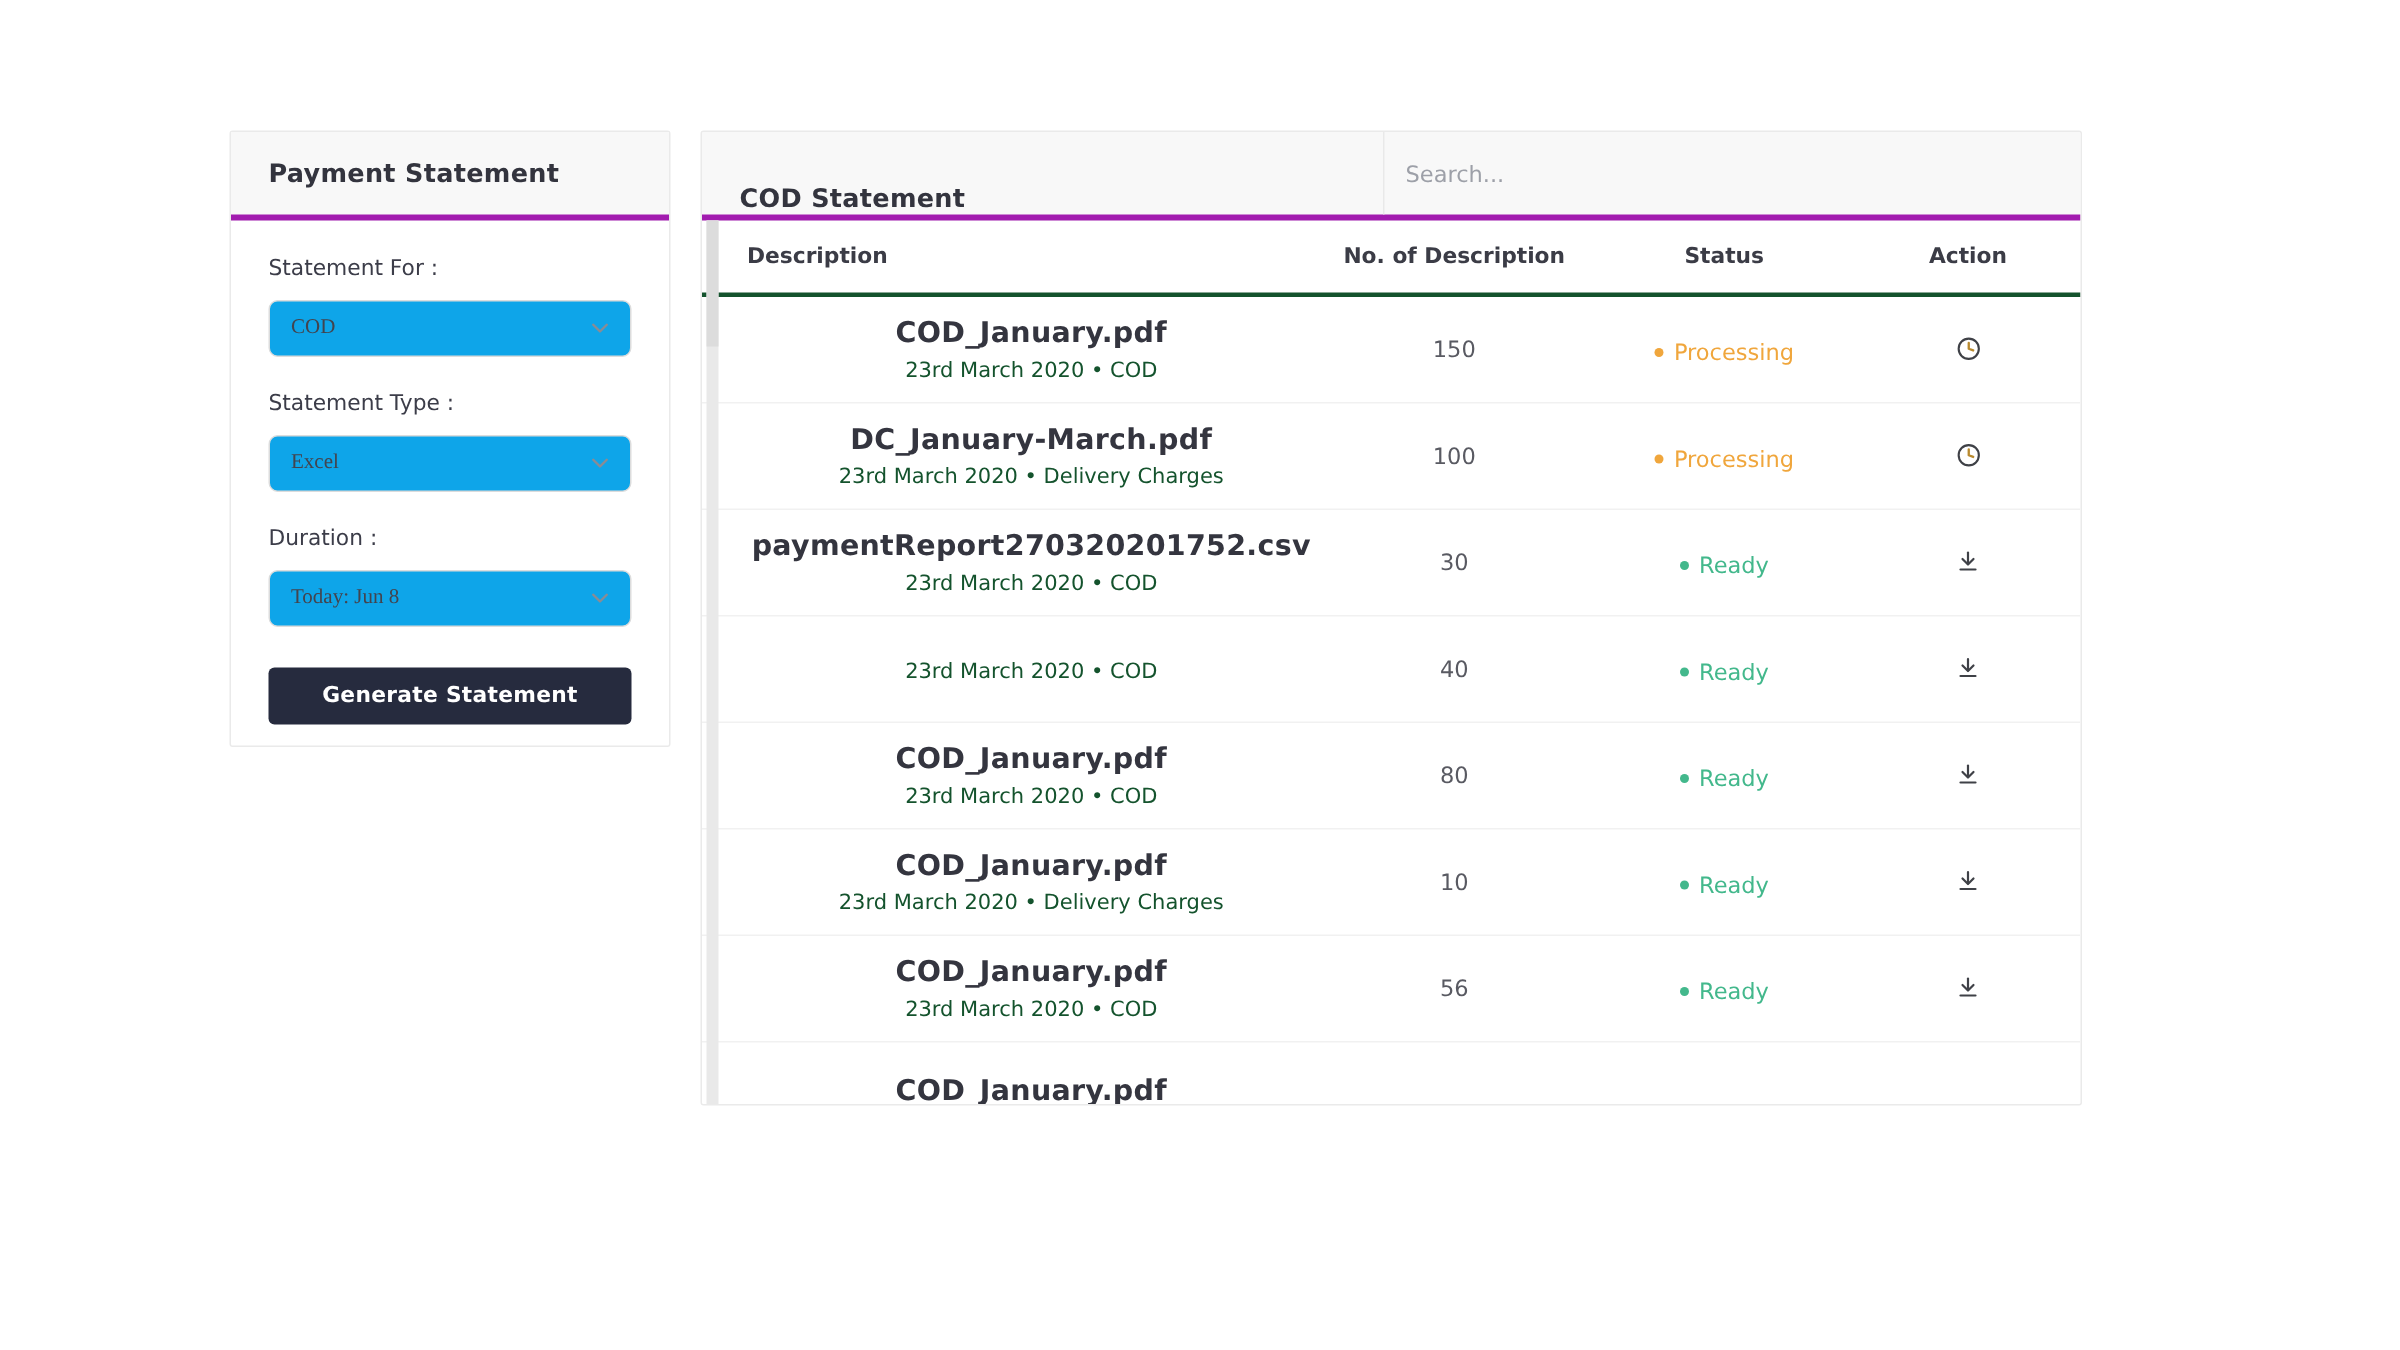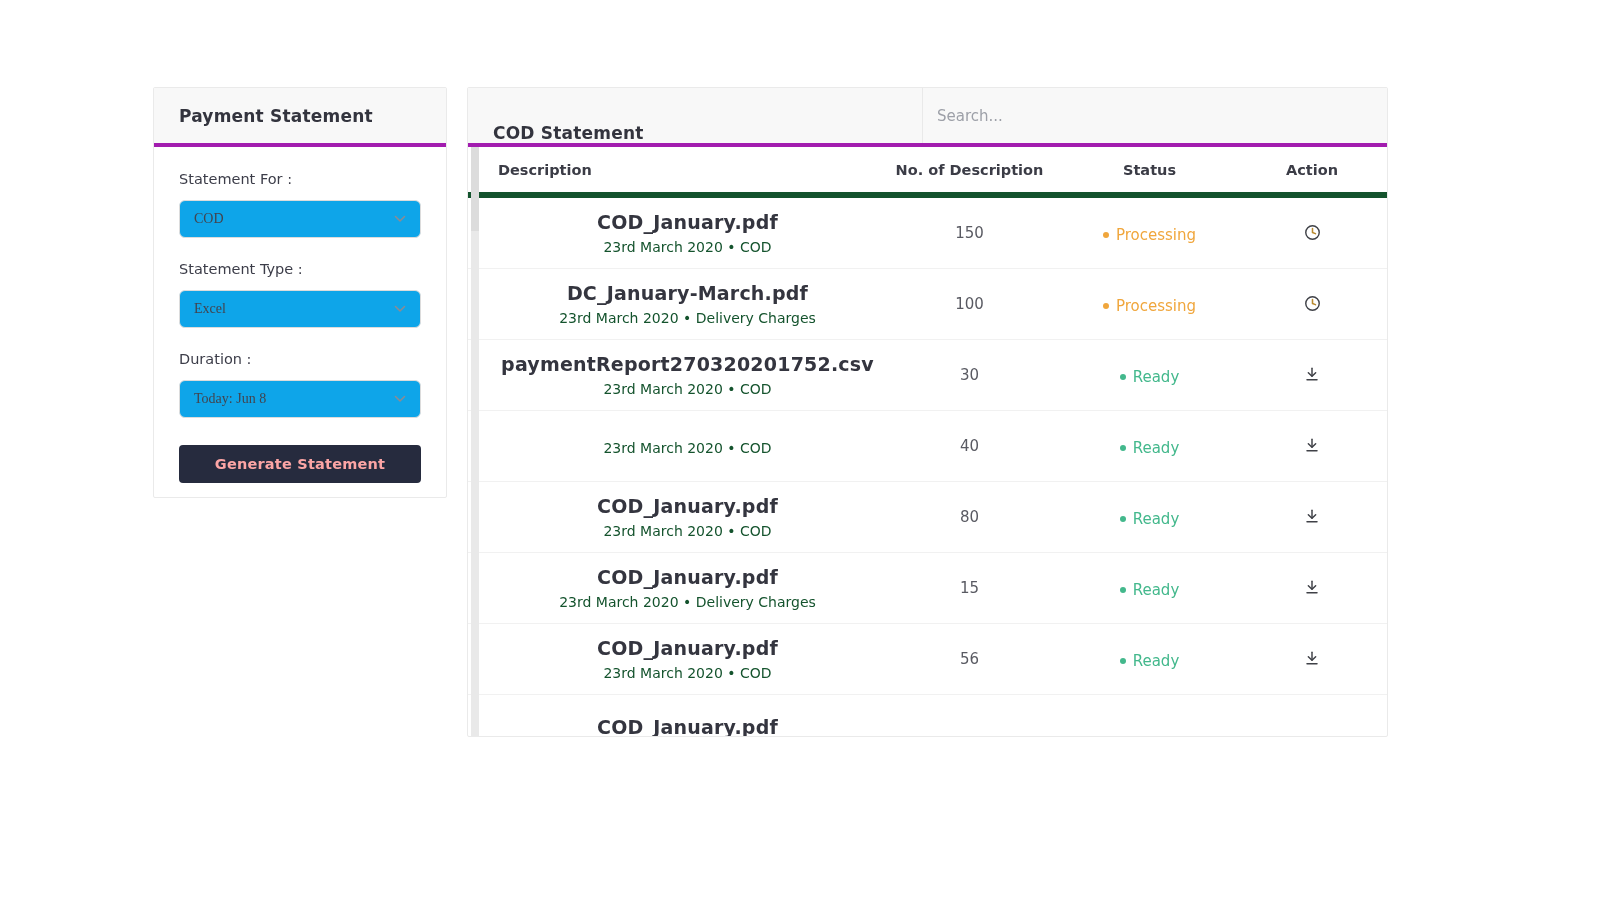--- a/index.html
+++ b/index.html
@@ -20,39 +20,39 @@
   
   #left-panel{left:153px;top:87px;width:294px;height:411px;}
   #left-panel .panel-header{padding-left:25px;}
   .form-body{padding:24px 25px 17px 25px;}
   .field-label{font-size:14.5px;color:#3c3d49;margin-bottom:13px;}
   .select-box{height:38px;border:1px solid #dcdcdc;border-radius:6px;background:#0ea5e9;
     display:flex;align-items:center;justify-content:space-between;
     padding:0 14px;margin-bottom:23px;cursor:pointer;font-family:Liberation Serif, serif;}
   .select-value{font-size:14px;color:#43444e;}
   .chevron{display:flex;align-items:center;color:#8b8b93;}
-  .gen-btn{width:100%;height:38px;background:var(--btn-bg);color:#fca5a5;border:none;
+  .gen-btn{width:100%;height:38px;background:var(--btn-bg);color:#ffffff;border:none;
     border-radius:4px;font-size:14.5px;font-weight:600;cursor:pointer;
     font-family:inherit;letter-spacing:.2px;margin-top:4px;}
 
   
   #right-panel{left:467px;top:87px;width:921px;height:650px;overflow:hidden;}
   #right-panel .panel-header{padding:0;}
   .header-left{width:454px;height:100%;display:flex;align-items:flex-end;padding-left:25px;}
   .header-right{flex:1;height:100%;border-left:1px solid #e9e9e9;display:flex;align-items:center;}
   .search-input{width:100%;height:100%;border:none;background:transparent;outline:none;
     padding-left:14px;font-size:15px;color:#43444e;font-family:inherit;}
   .search-input::placeholder{color:#9da0a8;}
 
   .table-area{position:relative;height:590px;}
   .scrollbar-track{position:absolute;left:3px;top:0;bottom:0;width:8px;background:#e9e9e9;}
   .scrollbar-thumb{position:absolute;left:0;top:0;width:8px;height:84px;background:#dcdcdc;}
 
   .grid-row{display:grid;grid-template-columns:1fr 185px 175px 150px;align-items:center;}
-  .thead{height:51px;border-bottom:6px solid #14532d;}
+  .thead{height:51px;border-bottom:3px solid #14532d;}
   .th{font-size:14.5px;font-weight:600;color:#3b3c46;}
   .th.desc{padding-left:30px;text-align:left;}
   .th.center{text-align:center;}
 
   .trow{height:71px;border-bottom:1px solid #f1f1f1;}
   .cell-desc{padding-left:30px;text-align:center;}
   .row-title{font-size:19px;font-weight:600;color:#34353f;letter-spacing:.2px;line-height:1.25;}
   .row-meta{font-size:14px;color:#14532d;margin-top:4px;}
   .cell-center{text-align:center;}
   .row-num{font-size:15px;color:#595a62;}
@@ -245,21 +245,21 @@
     </svg>
   </button>
 </div>
   </div>
 
   <div class="grid-row trow">
     <div class="cell-desc">
       <div class="row-title">COD_January.pdf</div>
       <div class="row-meta">23rd March 2020 • Delivery Charges</div>
     </div>
-    <div class="cell-center row-num">15</div>
+    <div class="cell-center row-num">10</div>
     <div class="cell-center">
       <span class="status-badge ready">
         <span class="dot"></span>
         <span class="status-label">Ready</span>
       </span>
     </div>
     <div class="cell-center">
   <button class="action-btn">
     <svg width="16" height="16" viewBox="0 0 24 24" fill="none">
       <path d="M12 3.5 V15" stroke="#3f4147" stroke-width="2.2" stroke-linecap="round"></path>

